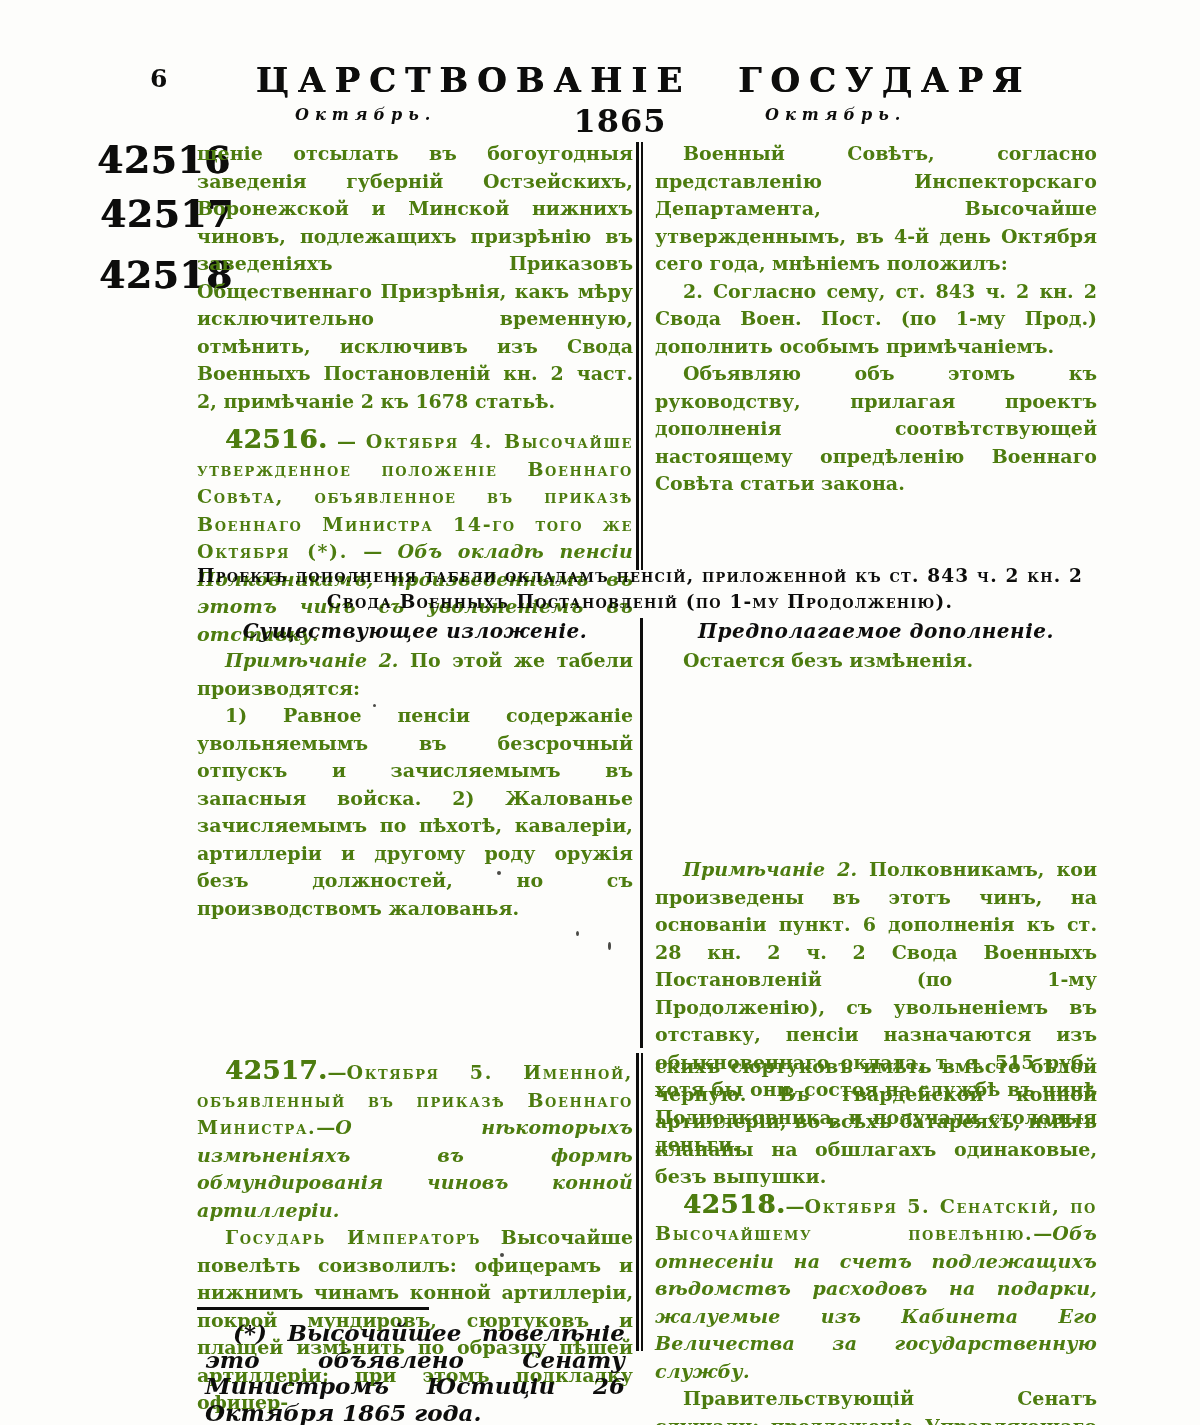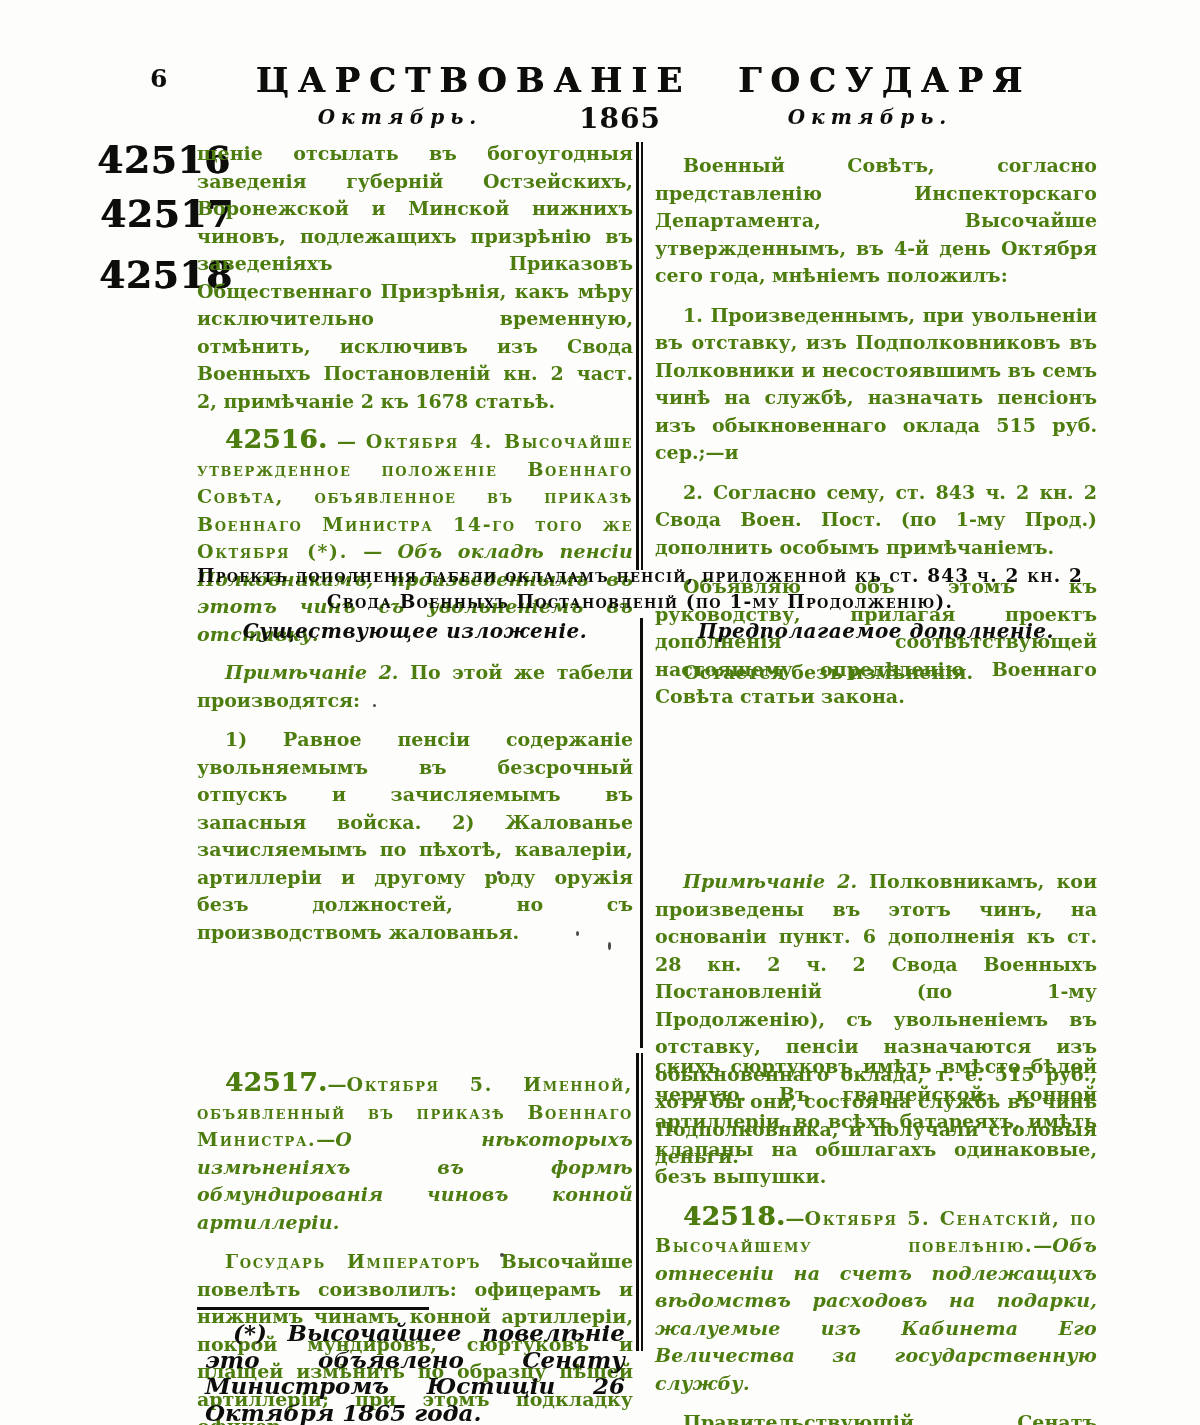--- a/index.html
+++ b/index.html
@@ -5,31 +5,31 @@
   html,body{margin:0;padding:0;background:#e8e8e4;}
   .page{
     position:relative; width:1200px; height:1425px;
     background:#fdfdfb; color:#0d0d0c;
     font-family:"DejaVu Serif", serif;
     overflow:hidden;
   }
   .abs{position:absolute;}
   .para{font-size:19px; line-height:27.5px; text-align:justify;
         margin:0; font-weight:bold; color:#4d7c0f;}
-  .indent{text-indent:28px;margin-top:12px;}
+  .indent{text-indent:28px;}
   .caps{font-variant:small-caps; letter-spacing:1.6px;}
   .subject{font-style:italic; letter-spacing:0.2px;}
   .artnum{font-size:26px; line-height:1; letter-spacing:0.5px; text-shadow:0.6px 0 0 currentColor;}
   .fatnum{font-size:37px; font-weight:bold; letter-spacing:1px;
           text-shadow:1px 0 0 currentColor; line-height:1;}
   .pagenum{font-size:25px; font-weight:bold;}
   .journal-title{font-size:34px; font-weight:bold; letter-spacing:9px; word-spacing:26px;
                  text-align:center; text-shadow:0.5px 0 0 currentColor;}
-  .month{font-size:20px; font-weight:bold; font-style:italic; letter-spacing:6px; text-align:center;}
-  .year{font-size:28px; font-weight:bold; text-align:center; letter-spacing:1px;}
+  .month{font-size:16px; font-weight:bold; font-style:italic; letter-spacing:6px; text-align:left;}
+  .year{font-size:32px; font-weight:bold; text-align:center; letter-spacing:1px;}
   .project-heading{font-size:18.5px; font-weight:bold; line-height:26px; text-align:center;
                    font-variant:small-caps; letter-spacing:1.2px;}
   .col-head{font-style:italic; font-weight:bold; font-size:20px; text-align:center; letter-spacing:0.5px;}
   .note-label{font-style:italic;}
   .divider-double{width:7px; box-sizing:border-box;
                   border-left:3px solid #0d0d0c; border-right:2px solid #0d0d0c;}
   .divider-single{width:2.5px; background:#0d0d0c;}
   .hrule{height:2.5px; background:#0d0d0c;}
   .footnote{font-size:23px; line-height:26.5px; font-style:italic; font-weight:bold;
             text-align:justify; margin:8px;}
@@ -53,21 +53,20 @@
 
   <div class="abs" style="left:197px; top:140px; width:436px;">
     <p class="para">щеніе отсылать въ богоугодныя заведенія губерній Остзейскихъ, Воронежской и Минской нижнихъ чиновъ, подлежащихъ призрѣнію въ заведеніяхъ Приказовъ Общественнаго Призрѣнія, какъ мѣру исключительно временную, отмѣнить, исключивъ изъ Свода Военныхъ Постановленій кн. 2 част. 2, примѣчаніе 2 къ 1678 статьѣ.</p>
     <p class="para indent" style="margin-top:11px;">
       <span class="artnum">42516.</span><span> — </span><span class="caps">Октября 4. Высочайше утвержденное положеніе Военнаго Совѣта, объявленное въ приказѣ Военнаго Министра 14-го того же Октября (*).</span><span> — </span><span class="subject">Объ окладѣ пенсіи Полковникамъ, произведеннымъ въ этотъ чинъ съ увольненіемъ въ отставку.</span>
     </p>
   </div>
 
   <div class="abs" style="left:655px; top:140px; width:442px;">
     <p class="para indent">Военный Совѣтъ, согласно представленію Инспекторскаго Департамента, Высочайше утвержденнымъ, въ 4-й день Октября сего года, мнѣніемъ положилъ:</p>
-    <p class="para indent">1. Произведеннымъ, при увольненіи въ отставку, изъ Подполковниковъ въ Полковники и несостоявшимъ въ семъ чинѣ на службѣ, назначать пенсіонъ изъ обыкновеннаго оклада 515 руб. сер.;—и</p>
     <p class="para indent">2. Согласно сему, ст. 843 ч. 2 кн. 2 Свода Воен. Пост. (по 1-му Прод.) дополнить особымъ примѣчаніемъ.</p>
     <p class="para indent">Объявляю объ этомъ къ руководству, прилагая проектъ дополненія соотвѣтствующей настоящему опредѣленію Военнаго Совѣта статьи закона.</p>
   </div>
 
   <div class="abs divider-double" style="left:636px; top:142px; height:428px;"></div>
 
   <div class="abs project-heading" style="left:180px; top:563px; width:920px;">Проектъ дополненія табели окладамъ пенсій, приложенной къ ст. 843 ч. 2 кн. 2 Свода Военныхъ Постановленій (по 1-му Продолженію).</div>
 
   <div class="abs col-head" style="left:197px; top:619px; width:436px;">Существующее изложеніе.</div>
   <div class="abs col-head" style="left:655px; top:619px; width:442px;">Предполагаемое дополненіе.</div>

